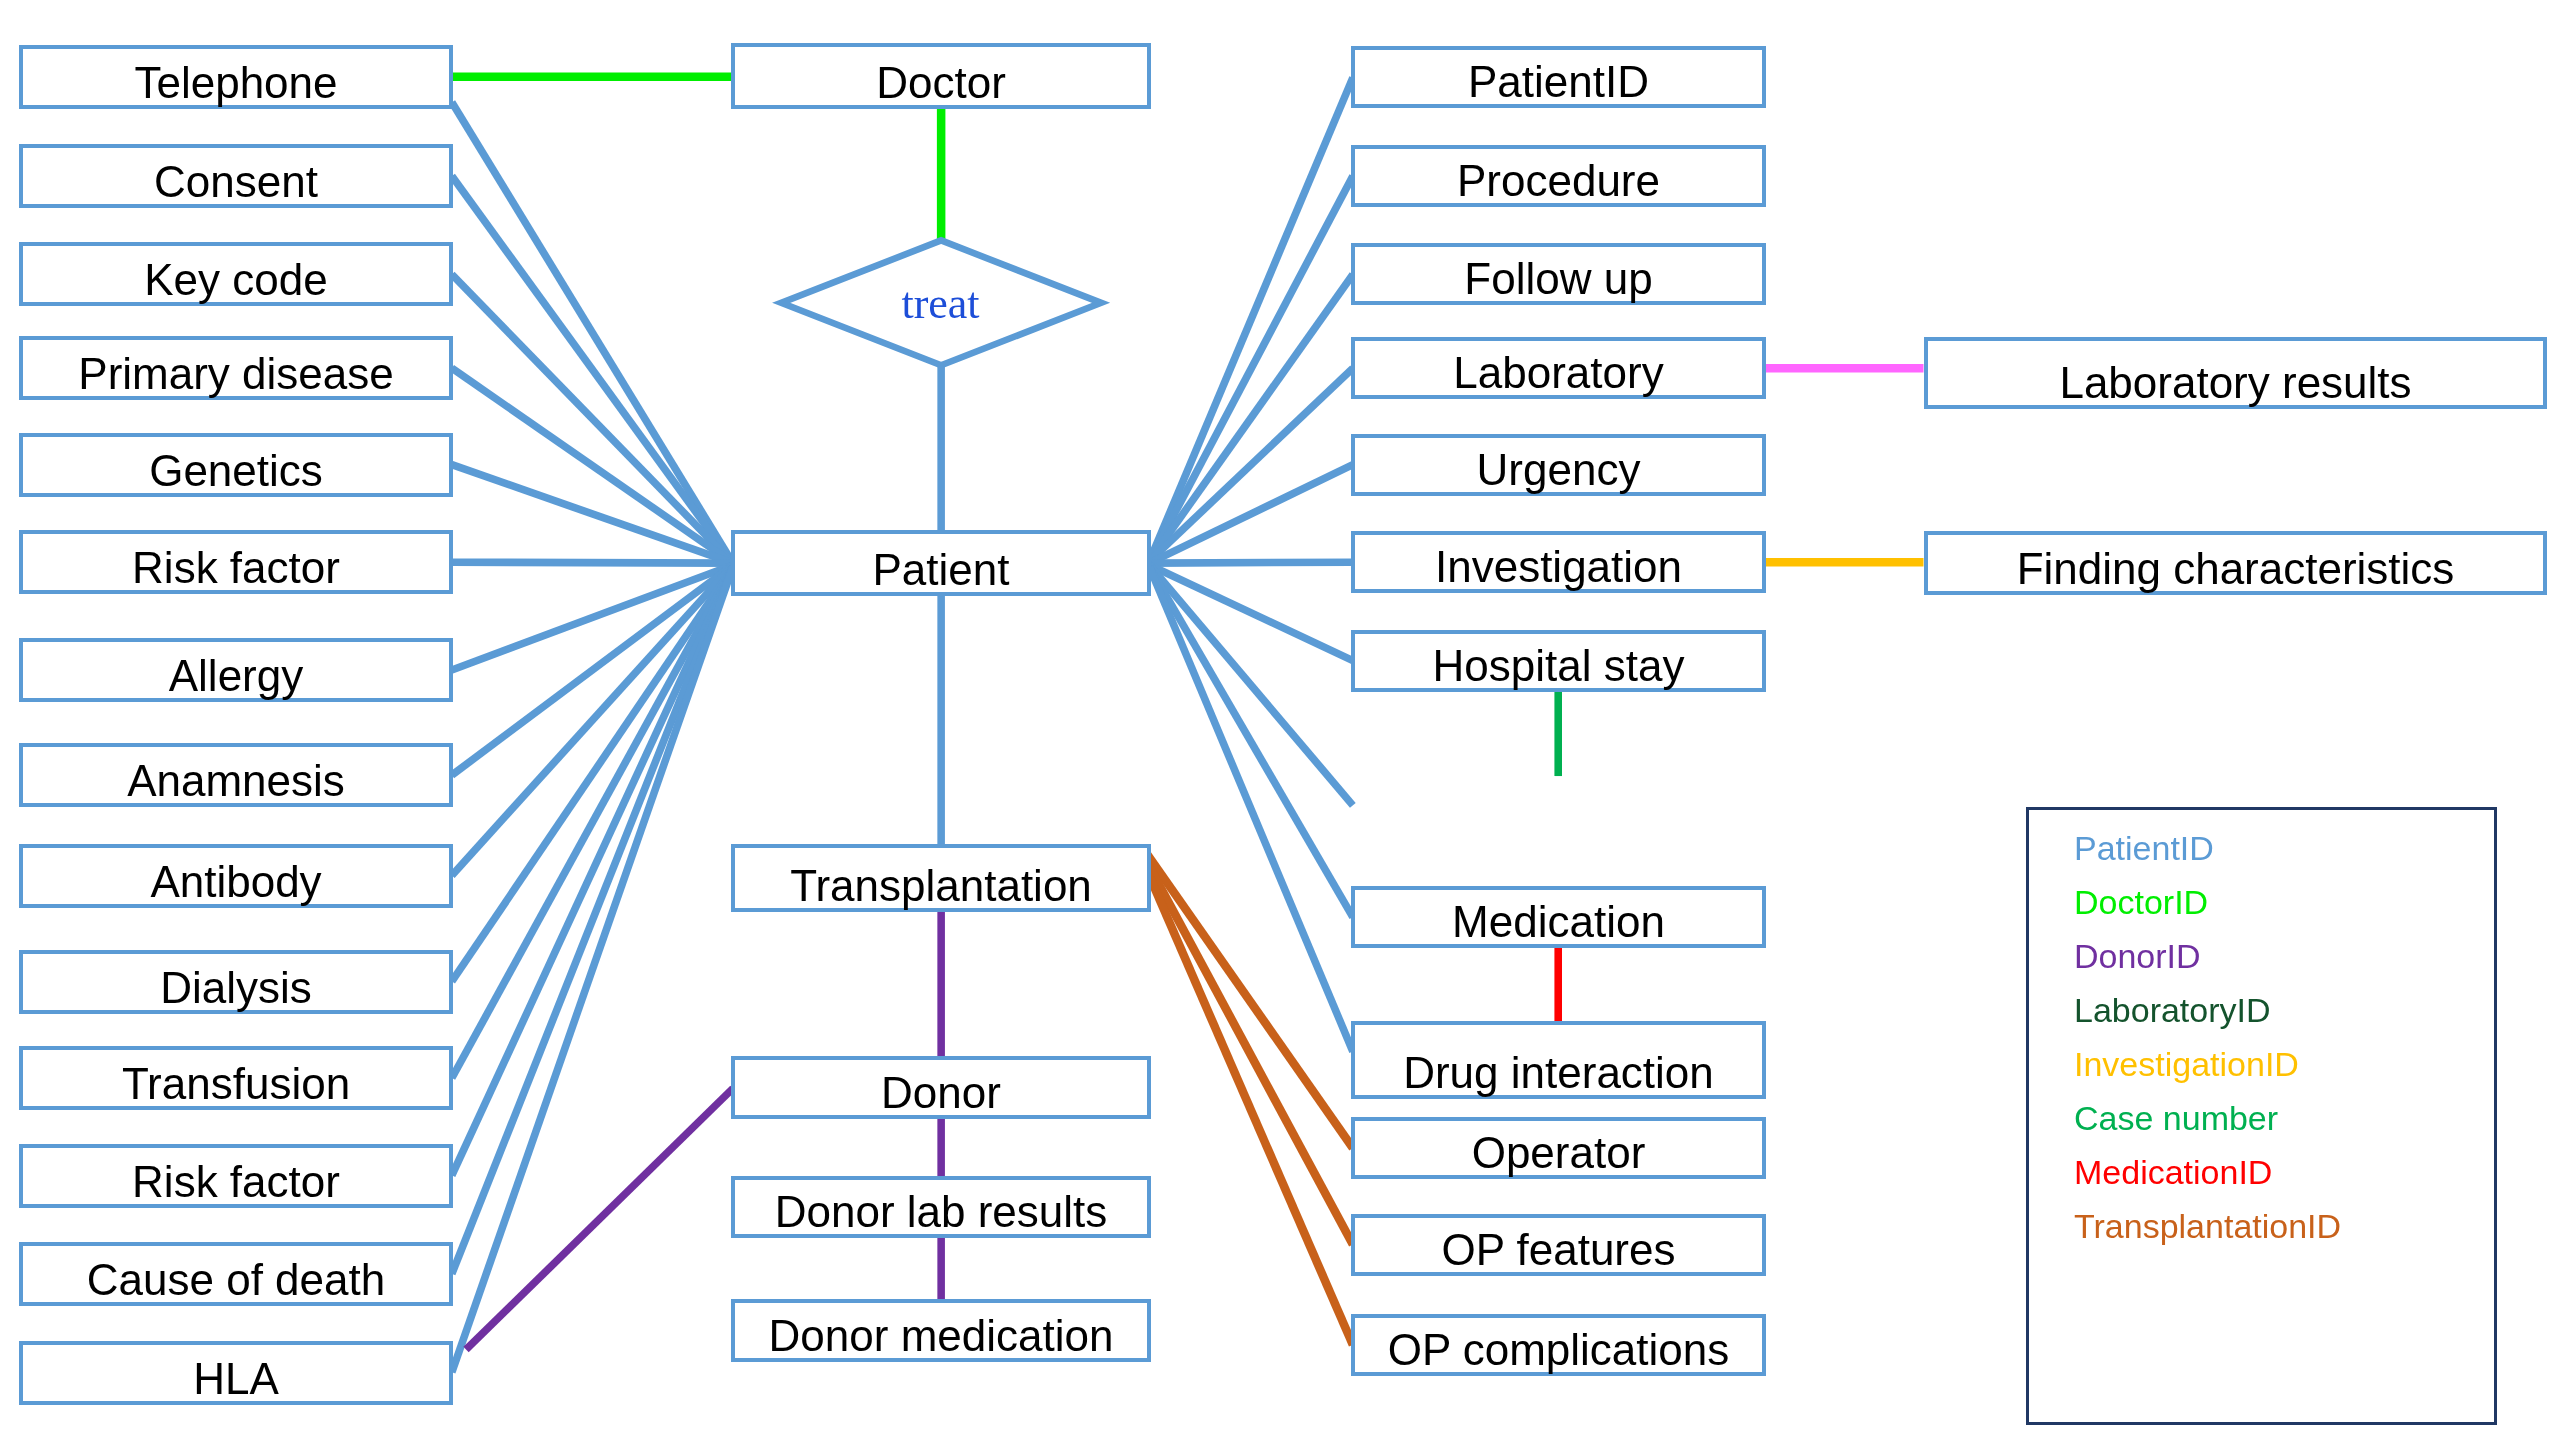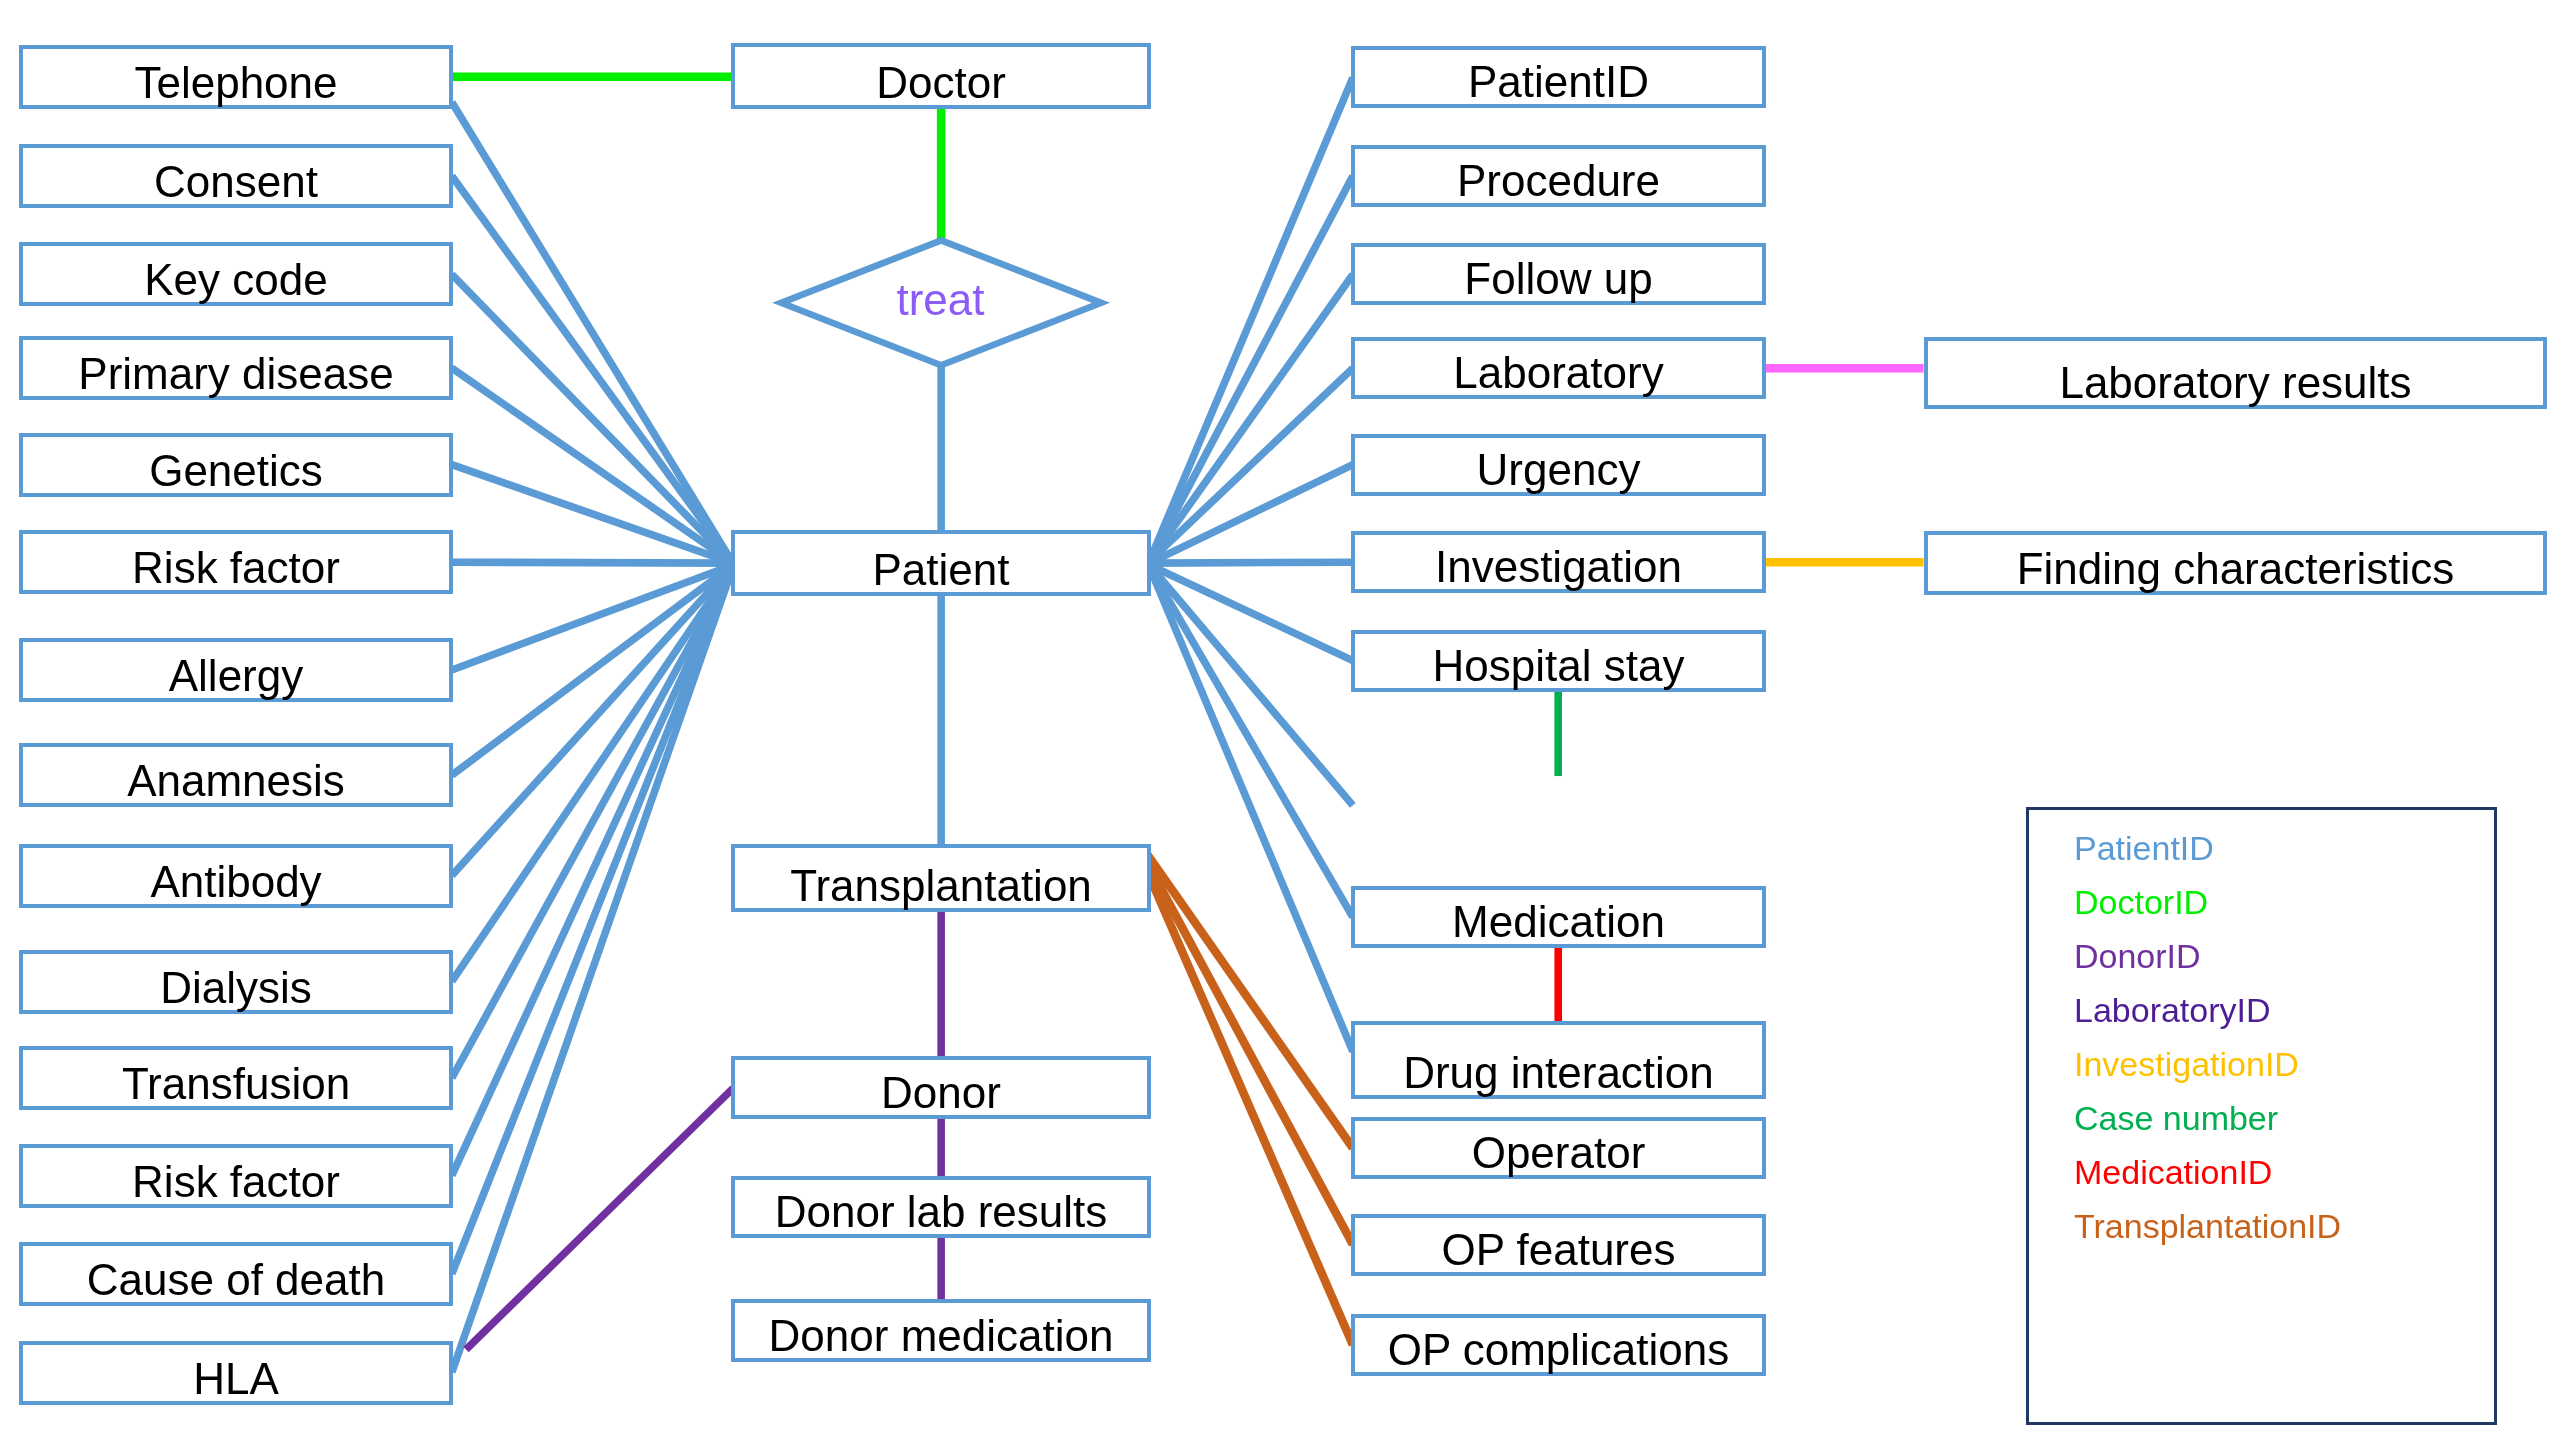--- a/index.html
+++ b/index.html
@@ -19,22 +19,22 @@
     box-sizing:border-box;
   }
   .ebox span{
     color:#000000;
     font-size:44px;
     line-height:1;
     white-space:nowrap;
   }
   .diamond-label{
     position:absolute;
-    display:flex;align-items:flex-start;justify-content:center;
-    color:#8b5cf6;font-size:44px;
+    display:flex;align-items:center;justify-content:center;
+    color:#1d4ed8;font-size:44px;font-family:Liberation Serif, serif;
   }
   .legend{
     position:absolute;
     left:2026px;top:807px;width:471px;height:618px;
     border:3.8px solid #203864;
     background:#ffffff;
     box-sizing:border-box;
   }
   .legend-item{
     position:absolute;
@@ -215,21 +215,21 @@
     <div class="legend-item" style="top:15px">
         <span style="color: rgb(91, 155, 213);">PatientID</span>
       </div>
     <div class="legend-item" style="top:69px">
         <span style="color: rgb(0, 238, 0);">DoctorID</span>
       </div>
     <div class="legend-item" style="top:123px">
         <span style="color: rgb(112, 48, 160);">DonorID</span>
       </div>
     <div class="legend-item" style="top:177px">
-        <span style="color: #4c1d95;">LaboratoryID</span>
+        <span style="color: #14532d;">LaboratoryID</span>
       </div>
     <div class="legend-item" style="top:231px">
         <span style="color: rgb(255, 192, 0);">InvestigationID</span>
       </div>
     <div class="legend-item" style="top:285px">
         <span style="color: rgb(0, 176, 80);">Case number</span>
       </div>
     <div class="legend-item" style="top:339px">
         <span style="color: rgb(255, 0, 0);">MedicationID</span>
       </div>

